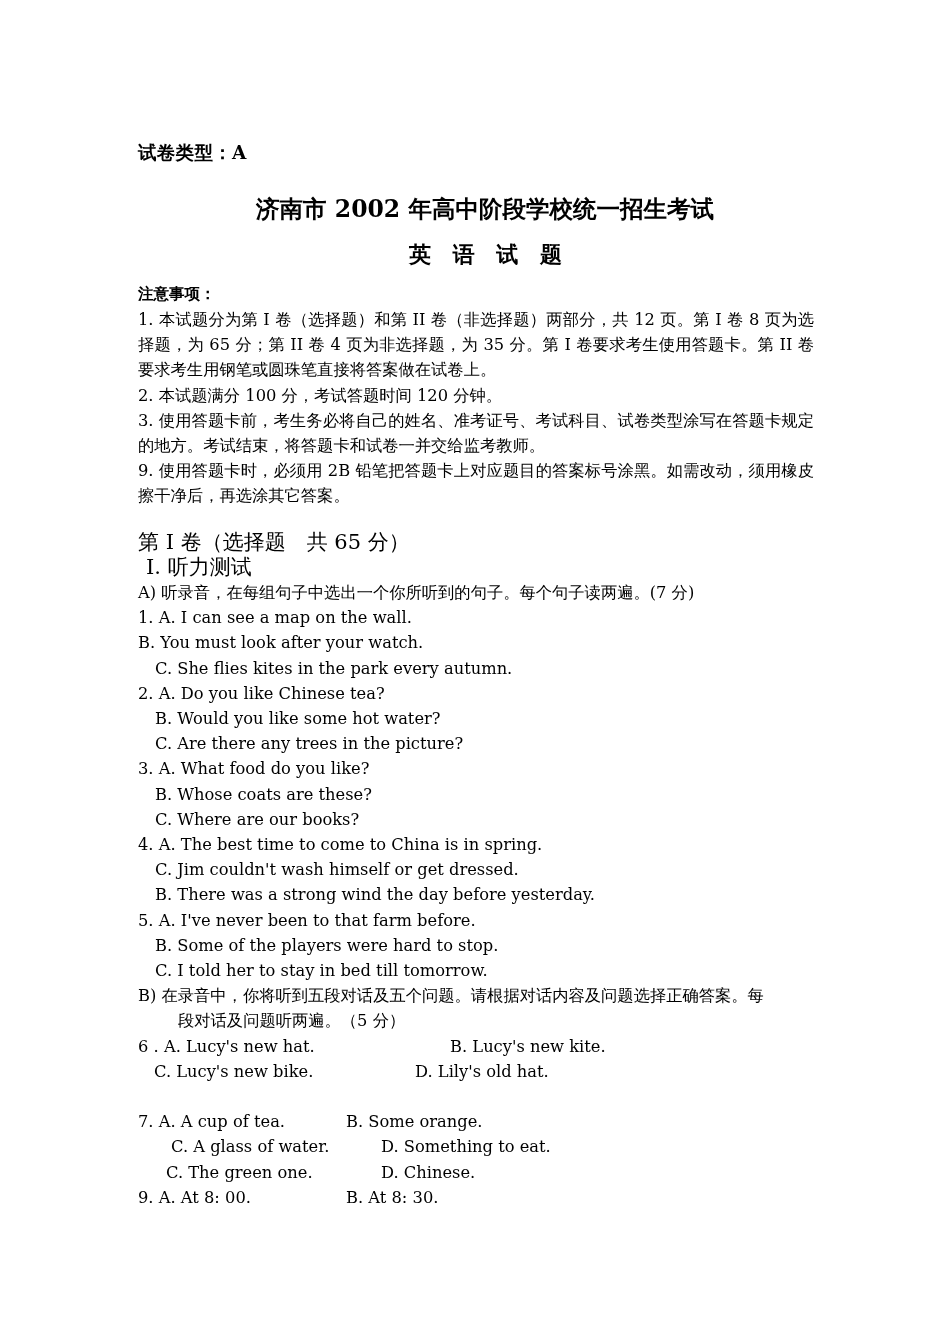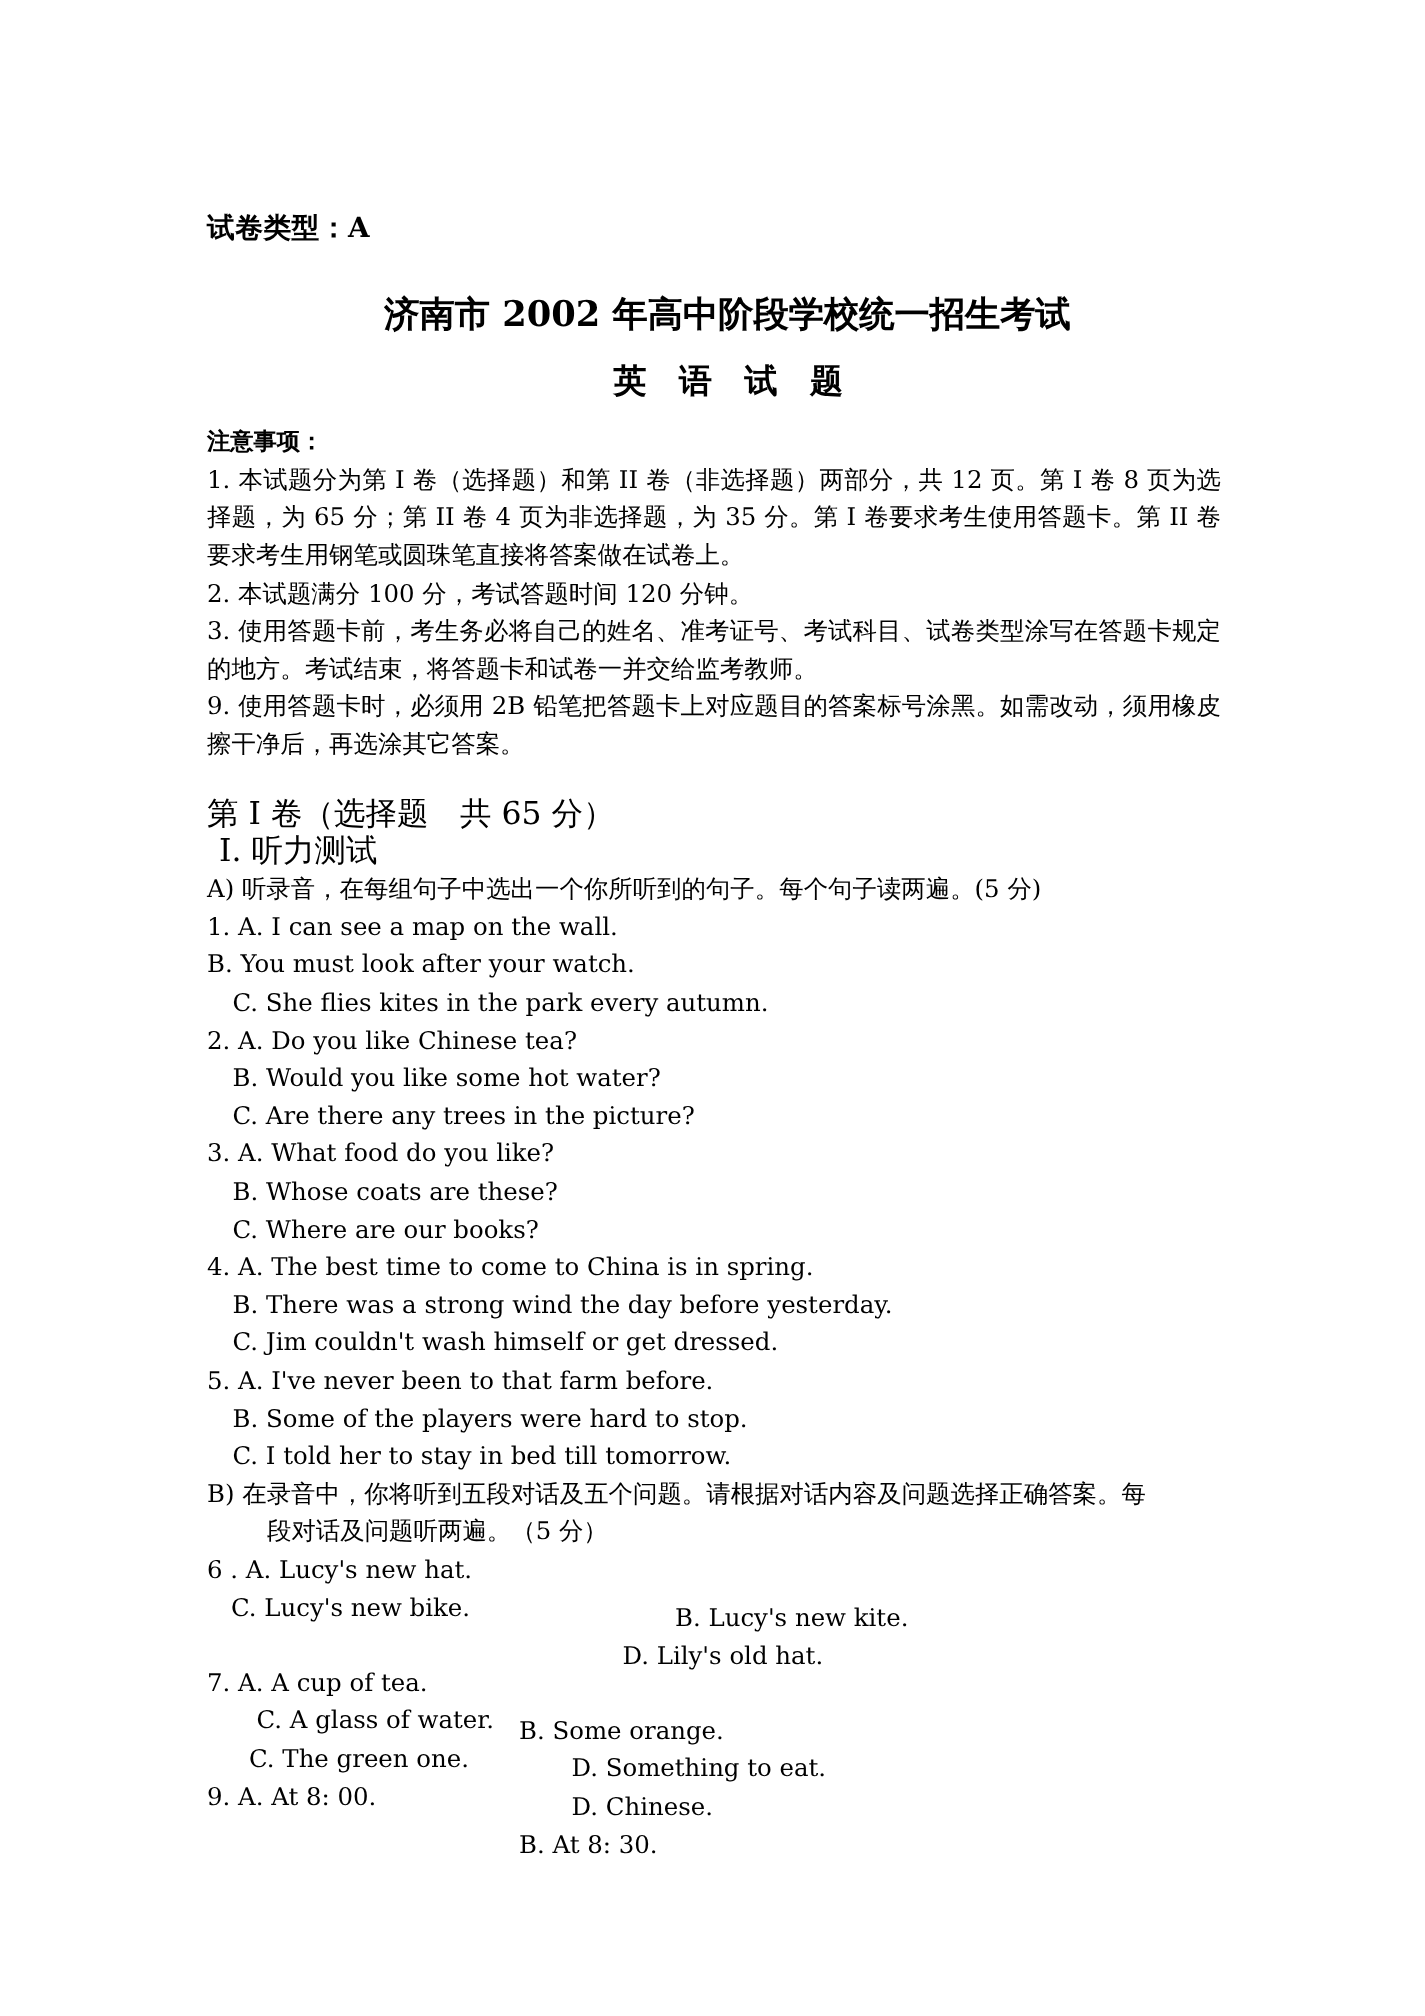--- a/index.html
+++ b/index.html
@@ -112,21 +112,21 @@
   .opt.i0  { padding-left: 0px; }
   .opt.i1  { padding-left: 17px; }
   .two-col {
     font-size: 16.3px;
     line-height: 25.2px;
     margin: 0;
     white-space: nowrap;
     position: relative;
   }
   .two-col .colA { display: inline-block; }
-  .two-col .colB { position: absolute; margin-top: 32px; }
+  .two-col .colB { position: absolute; }
   .blankline { height: 25.2px; }
 </style>
 </head>
 <body>
 
 <div class="page">
   <div class="doc">
 
     <div class="papertype"><span>试卷类型：</span><span class="lat">A</span></div>
 
@@ -142,21 +142,21 @@
       <li>3. 使用答题卡前，考生务必将自己的姓名、准考证号、考试科目、试卷类型涂写在答题卡规定的地方。考试结束，将答题卡和试卷一并交给监考教师。</li>
       <li>9. 使用答题卡时，必须用 2B 铅笔把答题卡上对应题目的答案标号涂黑。如需改动，须用橡皮擦干净后，再选涂其它答案。</li>
     </ul>
 
     <div class="gap-1"></div>
 
     <div class="sec-line">第 I 卷（选择题　共 65 分）</div>
 
     <div class="sec-line indent-sm"> I. 听力测试</div>
 
-    <div class="para">A) 听录音，在每组句子中选出一个你所听到的句子。每个句子读两遍。(5 分)</div>
+    <div class="para">A) 听录音，在每组句子中选出一个你所听到的句子。每个句子读两遍。(7 分)</div>
 
     <div>
       <div class="opt i0">1. A. I can see a map on the wall.</div>
       <div class="opt i0">B. You must look after your watch.</div>
       <div class="opt i1">C. She flies kites in the park every autumn.</div>
     </div>
 
     <div>
       <div class="opt i0">2. A. Do you like Chinese tea?</div>
       <div class="opt i1">B. Would you like some hot water?</div>
@@ -164,22 +164,22 @@
     </div>
 
     <div>
       <div class="opt i0">3. A. What food do you like?</div>
       <div class="opt i1">B. Whose coats are these?</div>
       <div class="opt i1">C. Where are our books?</div>
     </div>
 
     <div>
       <div class="opt i0">4. A. The best time to come to China is in spring.</div>
+      <div class="opt i1">C. Jim couldn't wash himself or get dressed.</div>
       <div class="opt i1">B. There was a strong wind the day before yesterday.</div>
-      <div class="opt i1">C. Jim couldn't wash himself or get dressed.</div>
     </div>
 
     <div>
       <div class="opt i0">5. A. I've never been to that farm before.</div>
       <div class="opt i1">B. Some of the players were hard to stop.</div>
       <div class="opt i1">C. I told her to stay in bed till tomorrow.</div>
     </div>
 
     <div class="para">
       <span>B) 在录音中，你将听到五段对话及五个问题。请根据对话内容及问题选择正确答案。每</span>

